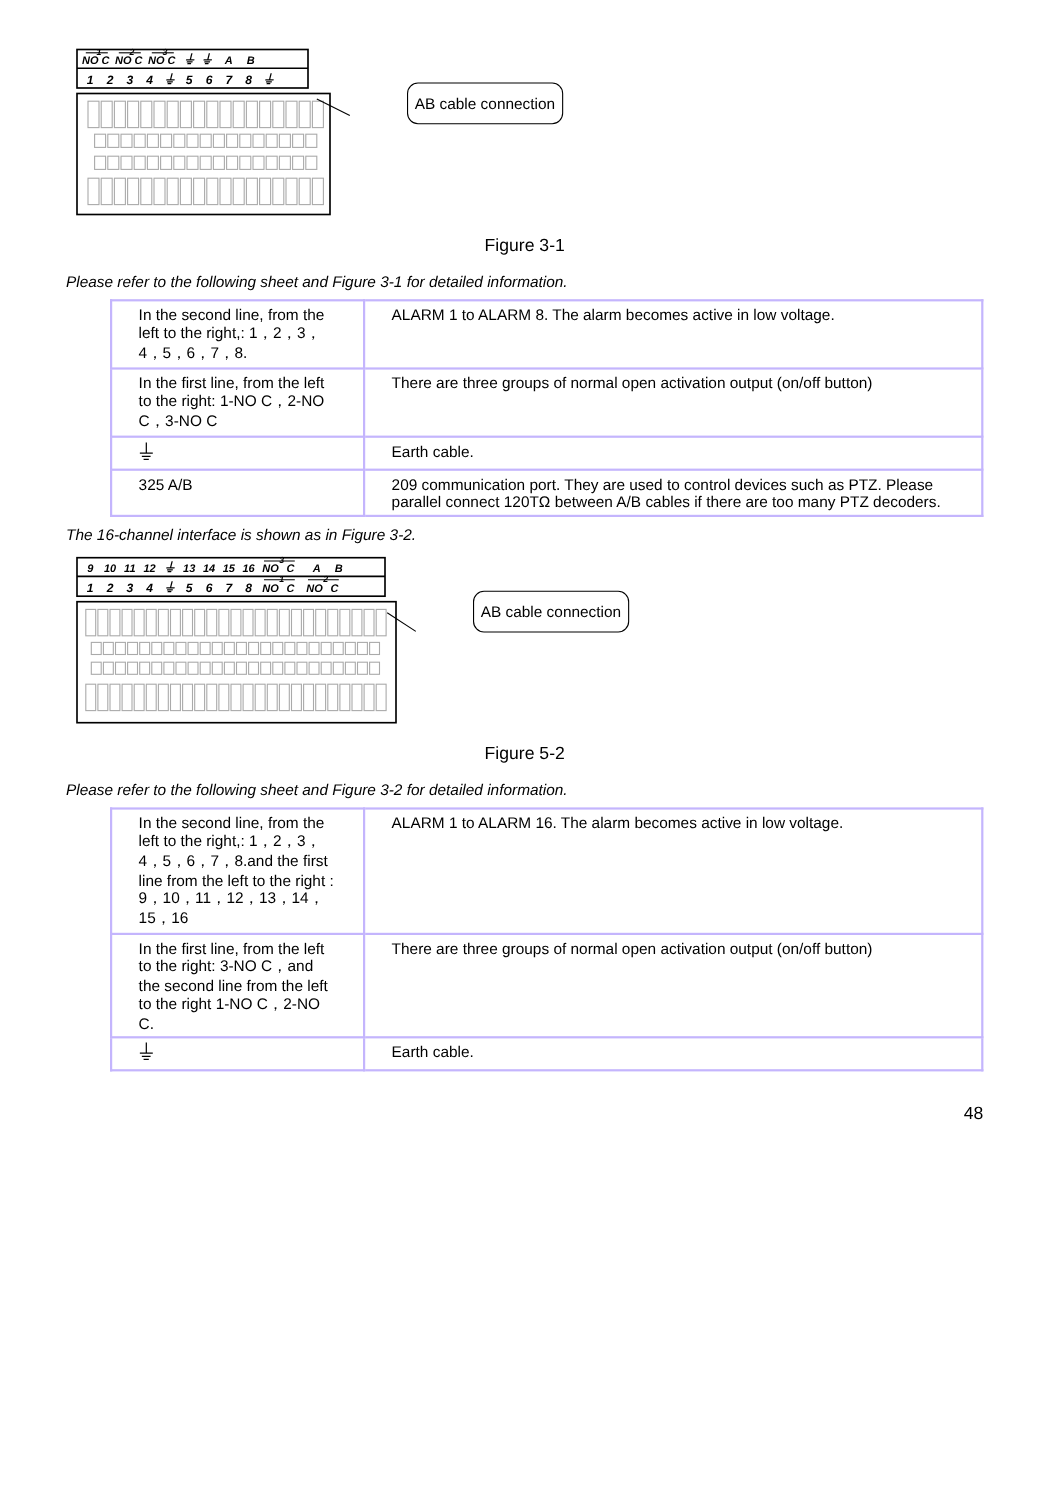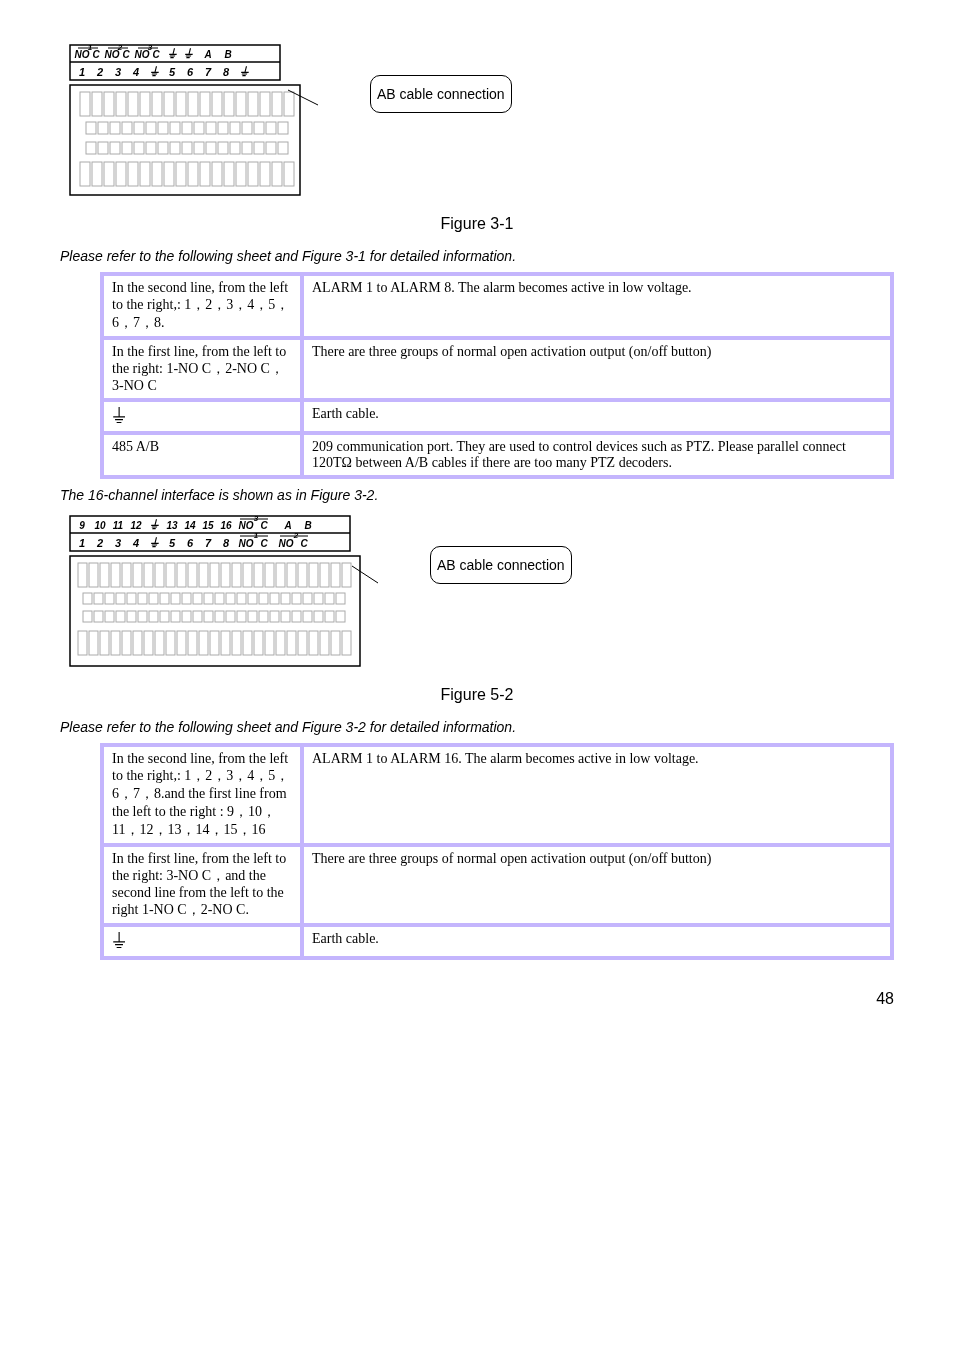--- a/index.html
+++ b/index.html
@@ -30,24 +30,23 @@
       margin: 8px 0;
       font-style: italic;
     }
     table.info-table {
       border-collapse: collapse;
       width: 100%;
       margin: 0 0 8px 40px;
       width: calc(100% - 40px);
     }
     table.info-table td {
-      border: 4px solid #c4b5fd;
-      padding: 4px 8px;
+      border: 2px solid #c4b5fd;
+      padding: 4px 24px;
       vertical-align: top;
-      font-family: Liberation Serif, serif;
     }
     table.info-table td:first-child {
       width: 180px;
     }
     .page-num {
       text-align: right;
       margin-top: 30px;
       font-size: 16px;
     }
     .ground-sym {
@@ -204,21 +203,21 @@
   </tr>
   <tr>
     <td>In the first  line, from the left to the right: 1-NO C，2-NO C，3-NO C</td>
     <td>There are three groups of normal open activation output (on/off button)</td>
   </tr>
   <tr>
     <td><span class="ground-sym">⏚</span></td>
     <td>Earth cable.</td>
   </tr>
   <tr>
-    <td>485 A/B</td>
+    <td>325 A/B</td>
     <td>209 communication port. They are used to control devices such as PTZ. Please parallel connect 120TΩ between A/B cables if there are too many PTZ decoders.</td>
   </tr>
 </tbody>
   </table>
 
 <p class="body-text">The 16-channel interface is shown as in Figure 3-2.</p>
 
 <div class="fig-wrapper">
   <svg class="diagram-svg" width="320" height="160">
     <rect x="10" y="5" width="280" height="35" fill="none" stroke="#000" stroke-width="1.5"></rect>

